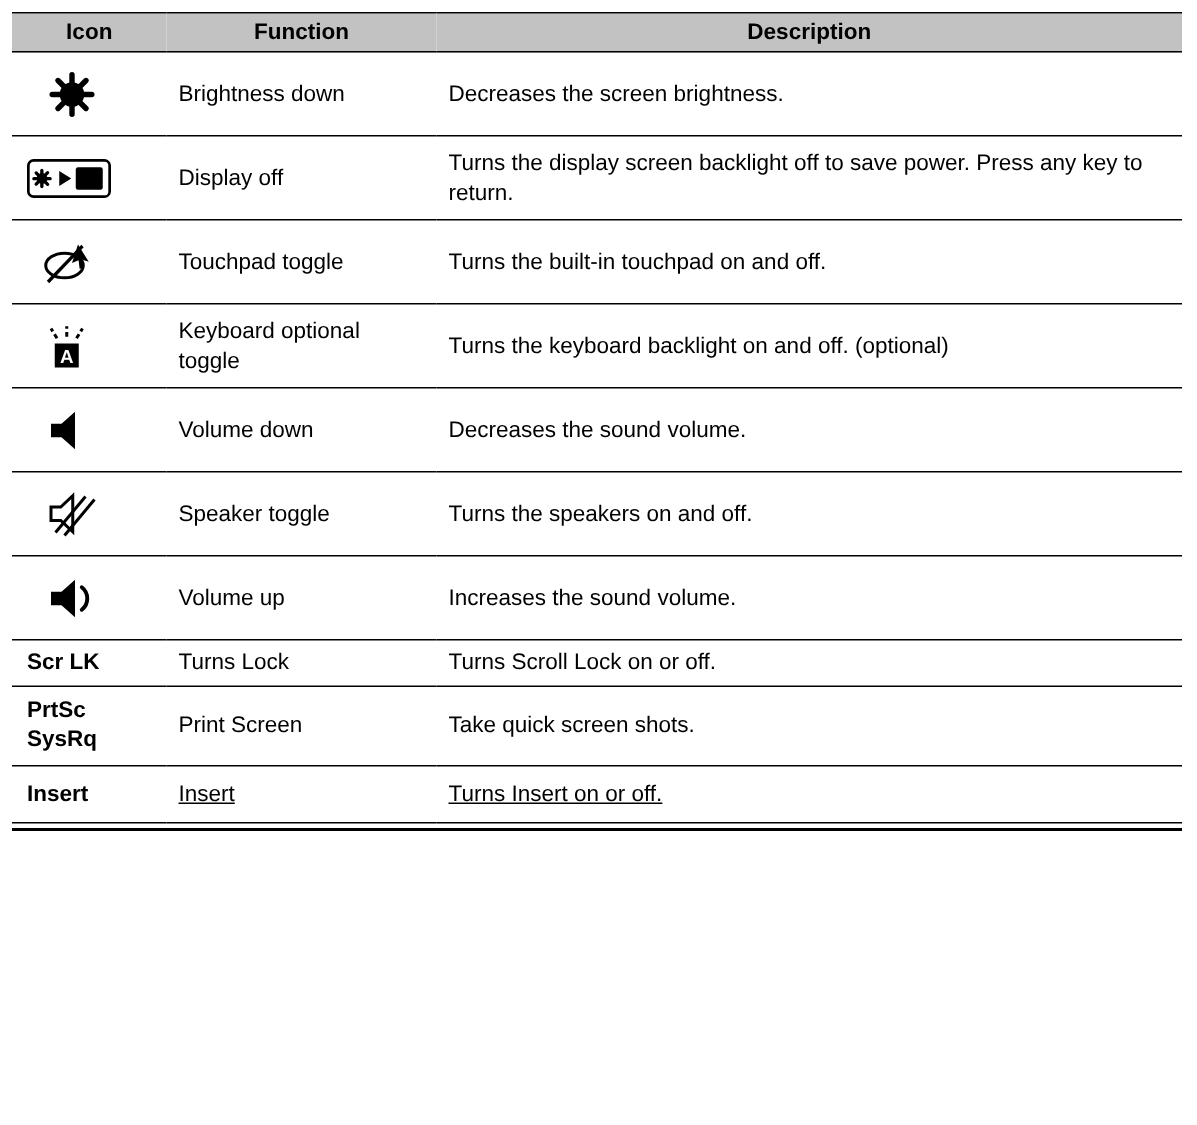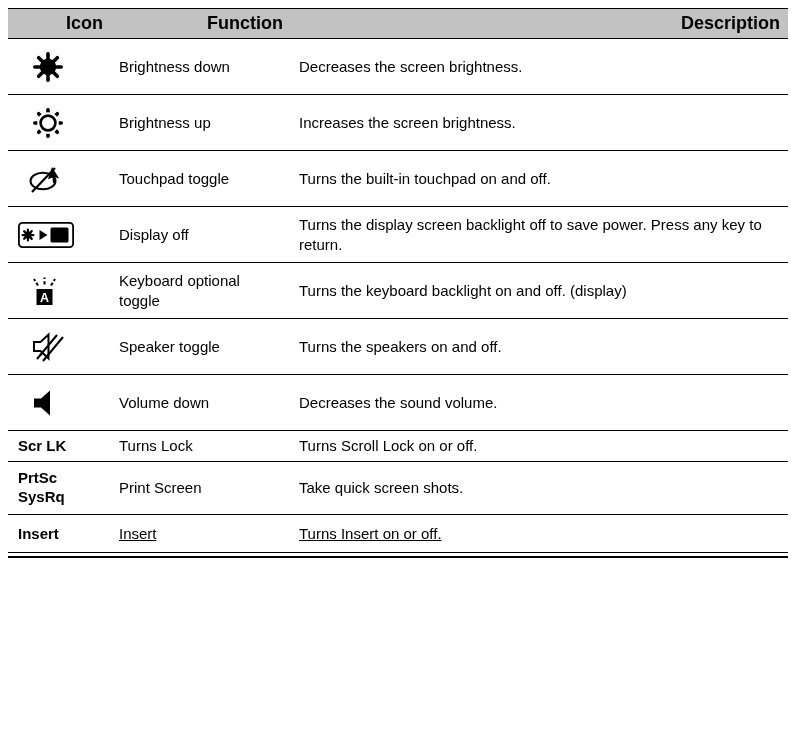--- a/index.html
+++ b/index.html
@@ -15,23 +15,23 @@
     border-collapse: collapse;
     width: 780px;
     table-layout: fixed;
   }
   col.c-icon { width: 103px; }
   col.c-fn   { width: 180px; }
   thead th {
     background: var(--header-bg);
     border-top: 1.5px solid var(--rule);
     border-bottom: 1px solid var(--rule);
-    font-size: 18px;
+    font-size: 15px;
     font-weight: bold;
-    text-align: right;
+    text-align: center;
     padding: 4px 8px;
     height: 24px;
   }
   tbody td {
     border-bottom: 1px solid var(--rule);
     vertical-align: middle;
     font-size: 15px;
     line-height: 1.3;
     padding: 5px 8px;
   }
@@ -88,55 +88,21 @@
                 <rect x="1" y="14.2" width="30" height="3.6" rx="1.8" transform="rotate(135 16 16)"></rect>
                 <circle cx="16" cy="16" r="8.2"></circle>
               </g>
             </svg>
           </span>
         </td>
         <td>Brightness down</td>
         <td>Decreases the screen brightness.</td>
       </tr>
 
-      <tr class="r-std">
-        <td class="icon-cell">
-          <span class="icon-glyph ml">
-            <svg viewBox="0 0 32 32" width="32" height="32">
-              <g fill="#000">
-                <rect x="1" y="14.2" width="30" height="3.6" rx="1.8"></rect>
-                <rect x="1" y="14.2" width="30" height="3.6" rx="1.8" transform="rotate(45 16 16)"></rect>
-                <rect x="1" y="14.2" width="30" height="3.6" rx="1.8" transform="rotate(90 16 16)"></rect>
-                <rect x="1" y="14.2" width="30" height="3.6" rx="1.8" transform="rotate(135 16 16)"></rect>
-              </g>
-              <circle cx="16" cy="16" r="10.8" fill="#fff"></circle>
-              <circle cx="16" cy="16" r="7.4" fill="#fff" stroke="#000" stroke-width="2.6"></circle>
-            </svg>
-          </span>
-        </td>
-        <td>Brightness up</td>
-        <td>Increases the screen brightness.</td>
-      </tr>
-
-
-      <tr class="r-std">
-        <td class="icon-cell">
-          <span class="icon-glyph ml2">
-            <svg viewBox="0 0 38 30" width="38" height="30">
-              <ellipse cx="15" cy="17" rx="12.5" ry="8.2" fill="none" stroke="#000" stroke-width="2"></ellipse>
-              <line x1="4" y1="28" x2="27" y2="4" stroke="#000" stroke-width="2.2"></line>
-              <g fill="#000" transform="translate(24,3) rotate(18)">
-                <path d="M0,0 L0,13 L3.6,9.8 L6,15 L8.4,13.9 L5.9,8.8 L10.4,8.8 Z"></path>
-              </g>
-            </svg>
-          </span>
-        </td>
-        <td>Touchpad toggle</td>
-        <td>Turns the built-in touchpad on and off.</td>
-      </tr>
+
 
       <tr class="r-std">
         <td class="icon-cell">
           <span class="icon-glyph">
             <svg viewBox="0 0 56 26" width="56" height="26">
               <rect x="0.9" y="0.9" width="54.2" height="24.2" rx="3.5" fill="none" stroke="#000" stroke-width="1.8"></rect>
               <g fill="#000">
                 <rect x="3.5" y="12" width="13" height="2.2" rx="1.1"></rect>
                 <rect x="3.5" y="12" width="13" height="2.2" rx="1.1" transform="rotate(45 10 13)"></rect>
                 <rect x="3.5" y="12" width="13" height="2.2" rx="1.1" transform="rotate(90 10 13)"></rect>
@@ -147,62 +113,90 @@
               </g>
             </svg>
           </span>
         </td>
         <td>Display off</td>
         <td>Turns the display screen backlight off to save power. Press any key to return.</td>
       </tr>
 
       <tr class="r-std">
         <td class="icon-cell">
+          <span class="icon-glyph ml2">
+            <svg viewBox="0 0 38 30" width="38" height="30">
+              <ellipse cx="15" cy="17" rx="12.5" ry="8.2" fill="none" stroke="#000" stroke-width="2"></ellipse>
+              <line x1="4" y1="28" x2="27" y2="4" stroke="#000" stroke-width="2.2"></line>
+              <g fill="#000" transform="translate(24,3) rotate(18)">
+                <path d="M0,0 L0,13 L3.6,9.8 L6,15 L8.4,13.9 L5.9,8.8 L10.4,8.8 Z"></path>
+              </g>
+            </svg>
+          </span>
+        </td>
+        <td>Touchpad toggle</td>
+        <td>Turns the built-in touchpad on and off.</td>
+      </tr>
+
+      <tr class="r-std">
+        <td class="icon-cell">
           <span class="icon-glyph ml">
             <svg viewBox="0 0 26 32" width="26" height="32">
               <g stroke="#000" stroke-width="2" stroke-dasharray="3.2 2.2" fill="none">
                 <line x1="6" y1="10.5" x2="2" y2="4"></line>
                 <line x1="12.5" y1="9.5" x2="12.5" y2="2.5"></line>
                 <line x1="19" y1="10.5" x2="23" y2="4"></line>
               </g>
               <rect x="4.5" y="14" width="16" height="16" fill="#000"></rect>
               <text x="12.6" y="26.8" text-anchor="middle" font-size="12.5" font-weight="bold" fill="#fff" font-family="Liberation Sans, sans-serif">A</text>
             </svg>
           </span>
         </td>
         <td>Keyboard optional toggle</td>
-        <td>Turns the keyboard backlight on and off. (display)</td>
+        <td>Turns the keyboard backlight on and off. (optional)</td>
+      </tr>
+
+      <tr class="r-std">
+        <td class="icon-cell">
+          <span class="icon-glyph ml">
+            <svg viewBox="0 0 28 28" width="28" height="28">
+              <path d="M2,9.5 L9,9.5 L18,1.5 L18,26.5 L9,18.5 L2,18.5 Z" fill="#000"></path>
+            </svg>
+          </span>
+        </td>
+        <td>Volume down</td>
+        <td>Decreases the sound volume.</td>
       </tr>
 
       <tr class="r-std">
         <td class="icon-cell">
           <span class="icon-glyph ml">
             <svg viewBox="0 0 33 31" width="33" height="31">
               <polygon points="2,11 8.5,11 16.5,3.5 16.5,27.5 8.5,20 2,20" fill="none" stroke="#000" stroke-width="2"></polygon>
               <line x1="5" y1="28" x2="25" y2="4" stroke="#000" stroke-width="2"></line>
               <line x1="11" y1="30" x2="31" y2="6" stroke="#000" stroke-width="2"></line>
             </svg>
           </span>
         </td>
         <td>Speaker toggle</td>
         <td>Turns the speakers on and off.</td>
       </tr>
 
       <tr class="r-std">
         <td class="icon-cell">
           <span class="icon-glyph ml">
-            <svg viewBox="0 0 28 28" width="28" height="28">
+            <svg viewBox="0 0 32 28" width="32" height="28">
               <path d="M2,9.5 L9,9.5 L18,1.5 L18,26.5 L9,18.5 L2,18.5 Z" fill="#000"></path>
-            </svg>
-          </span>
-        </td>
-        <td>Volume down</td>
-        <td>Decreases the sound volume.</td>
-      </tr>
-
+              <path d="M22.5,6.5 A9.5,9.5 0 0 1 22.5,21.5" fill="none" stroke="#000" stroke-width="2.6" stroke-linecap="round"></path>
+            </svg>
+          </span>
+        </td>
+        <td>Volume up</td>
+        <td>Increases the sound volume.</td>
+      </tr>
 
       <tr class="r-key1">
         <td class="icon-cell">
           <span class="key">Scr LK</span>
         </td>
         <td>Turns Lock</td>
         <td>Turns Scroll Lock on or off.</td>
       </tr>
 
       <tr class="r-key2">

